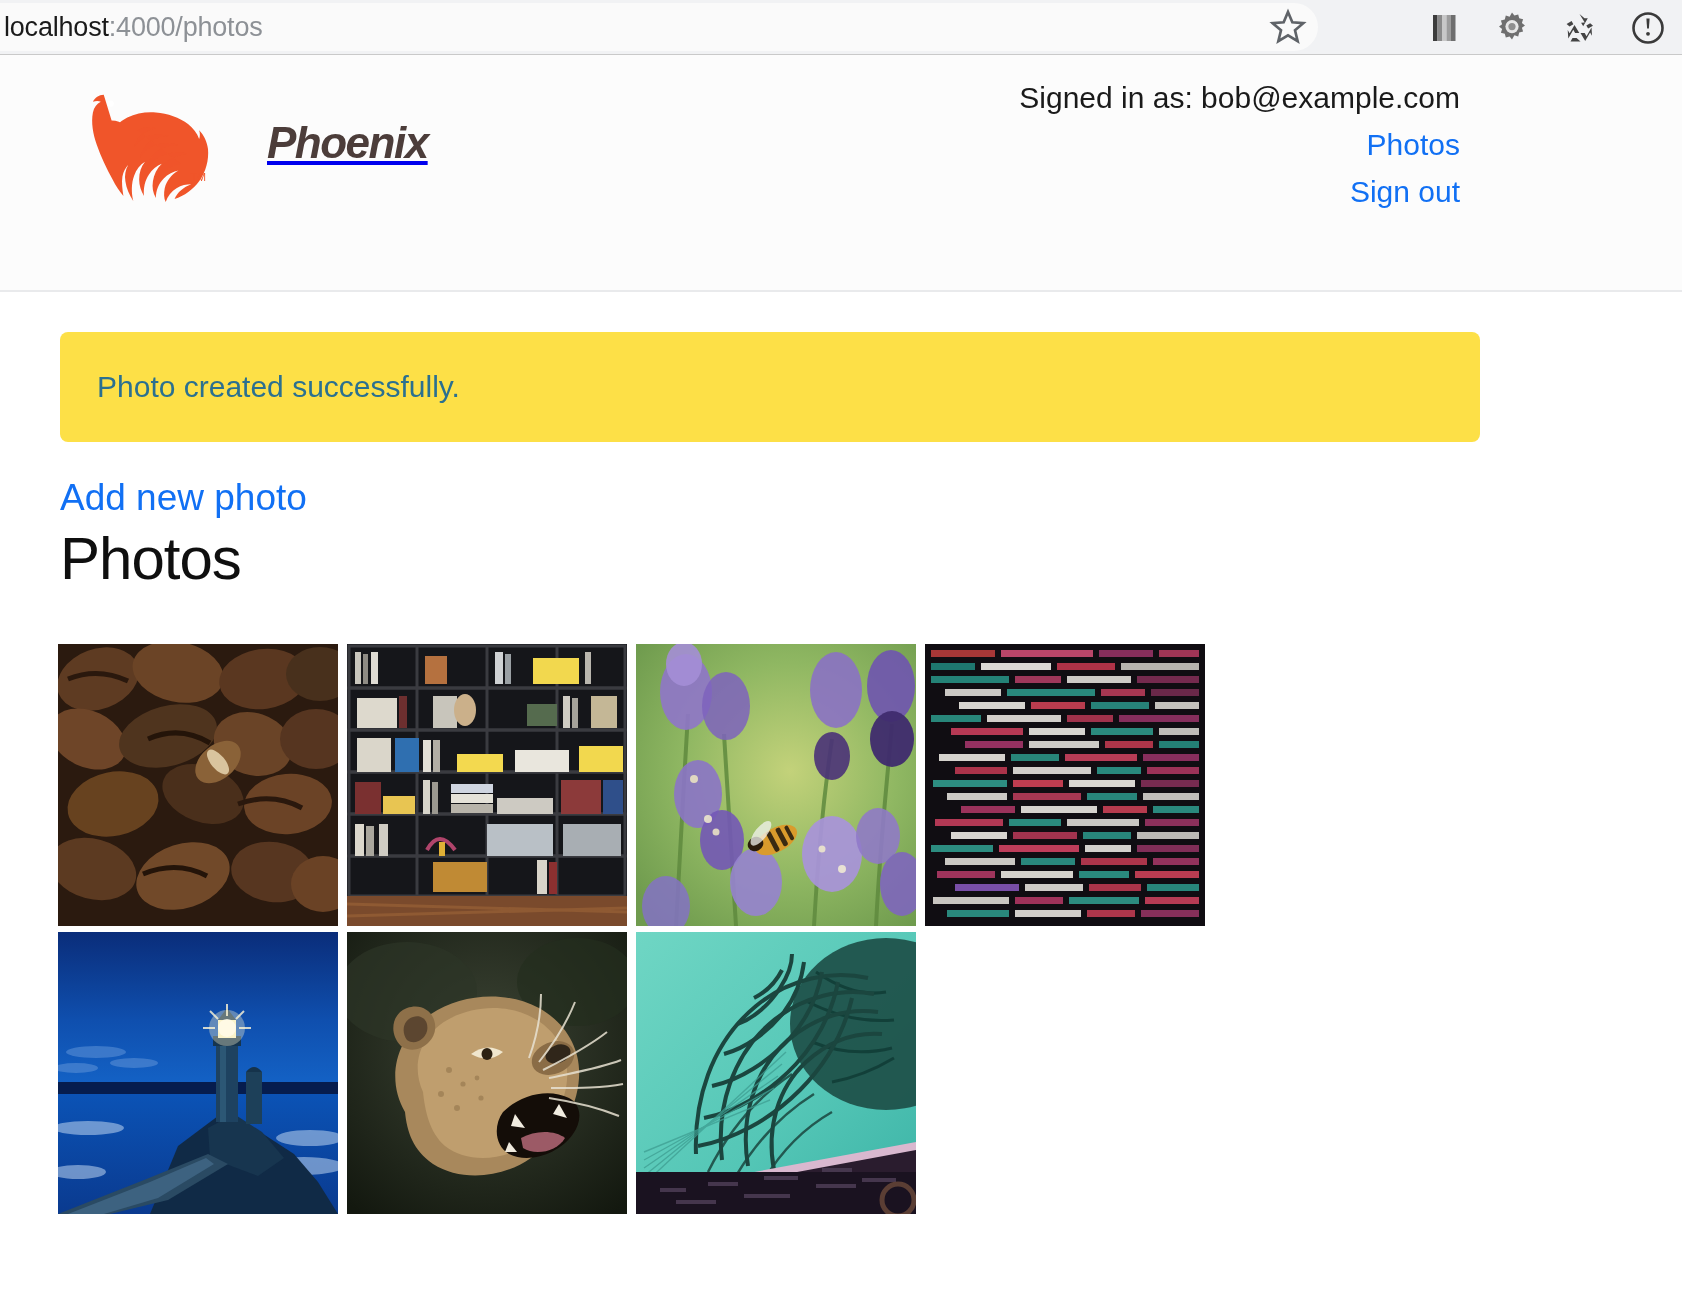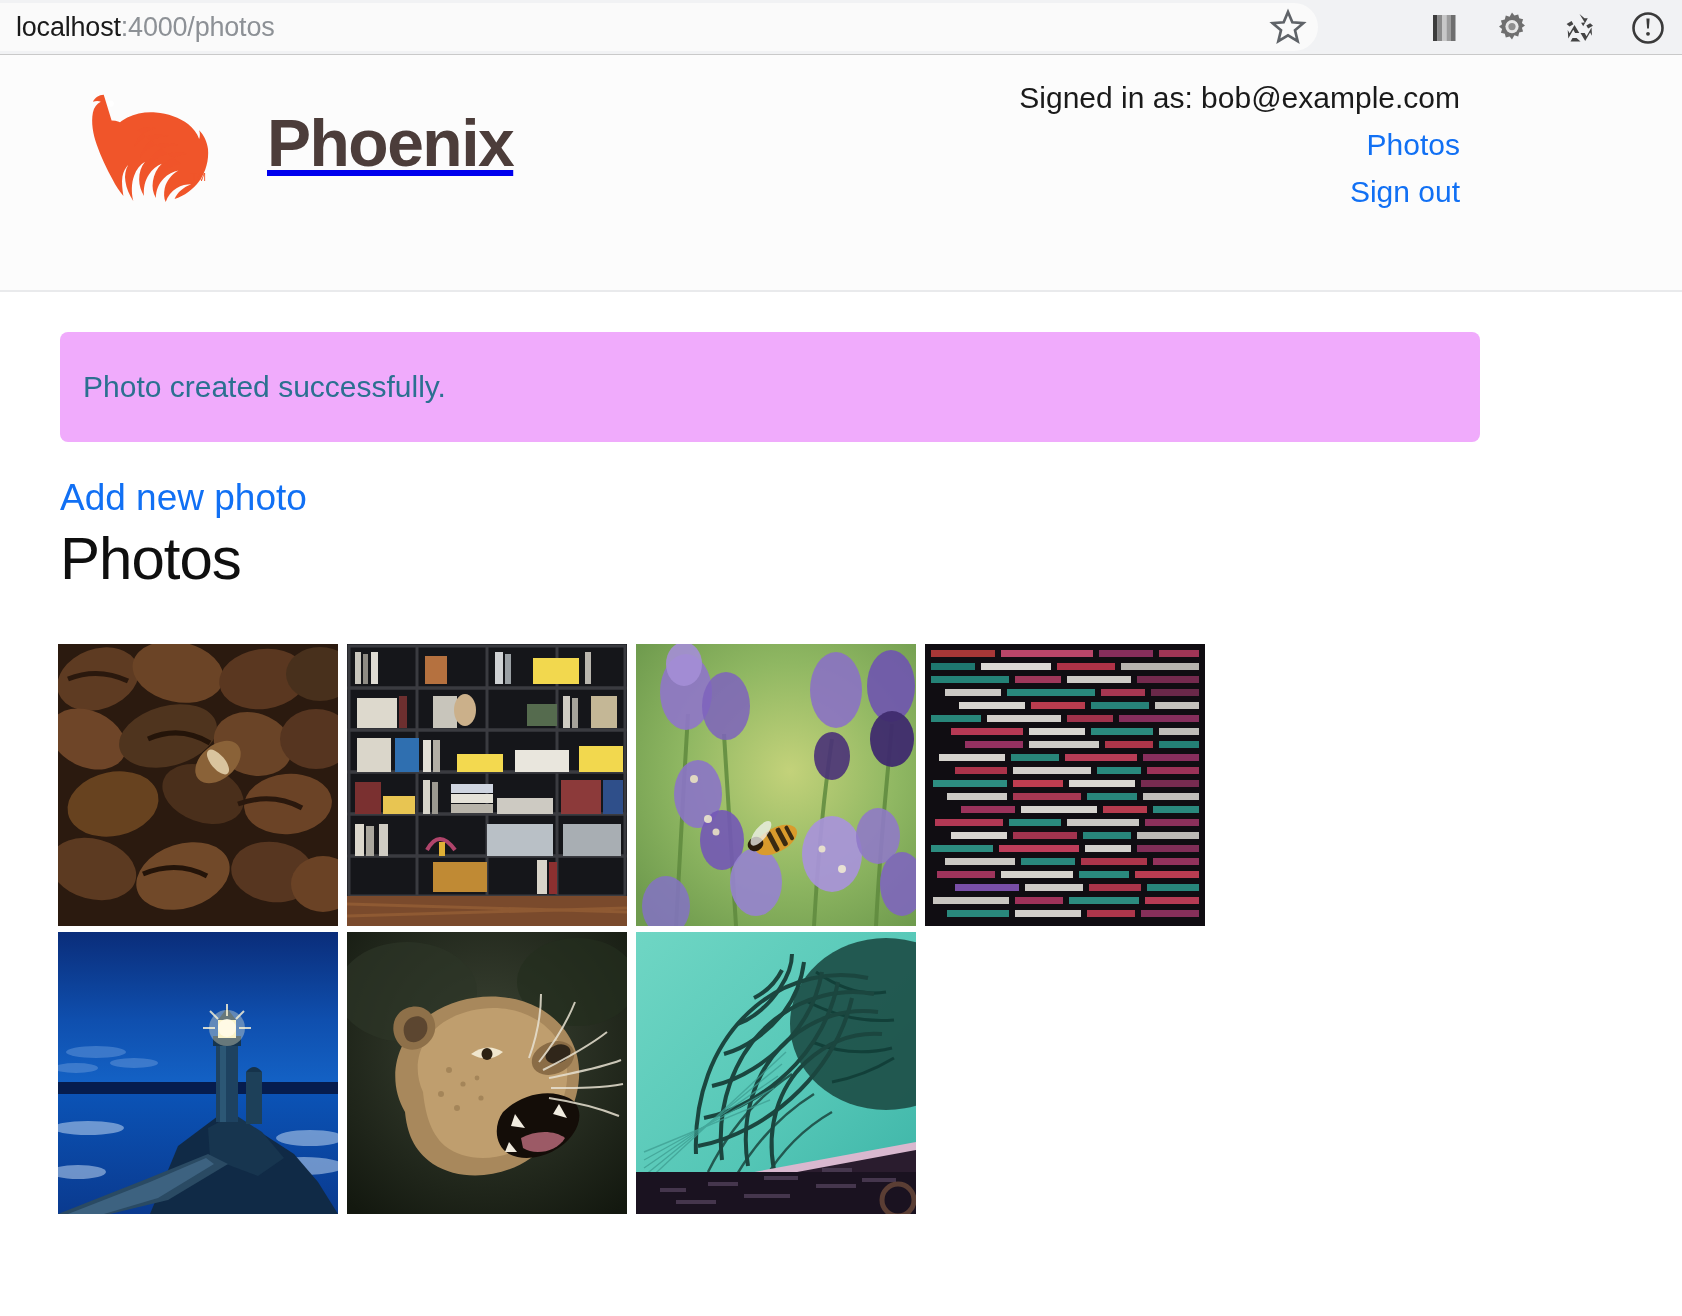--- a/index.html
+++ b/index.html
@@ -21,21 +21,21 @@
     position: relative;
   }
   .url-field {
     position: absolute;
     left: 0; top: 3px;
     width: 1318px; height: 48px;
     background: #fafafa;
     border-radius: 0 26px 26px 0;
     display: flex;
     align-items: center;
-    padding-left: 16px;
+    padding-left: 4px;
   }
   .url-text {
     font-size: 27px;
     letter-spacing: -0.2px;
     white-space: nowrap;
   }
   .url-host { color: #1a1a1a; }
   .url-path { color: #8d9196; }
 
   .chrome-icons {
@@ -64,25 +64,26 @@
   .logo-wrap {
     position: absolute;
     left: 74px; top: 28px;
     display: flex;
     align-items: center;
     gap: 31px;
   }
   .logo-mark { width: 148px; height: 120px; }
   .logo-text {
     margin-left: 14px;
-    font-size: 66px;
+    font-size: 44px;
     line-height: 1;
     white-space: nowrap;
     display: flex;
     align-items: flex-start;
+    font-style: italic;
   }
   .logo-phoenix {
     font-weight: bold;
     color: #4c3d3a;
     letter-spacing: -1.5px;
   }
   .logo-framework {
     font-weight: normal;
     color: #6c6361;
     letter-spacing: -1px;
@@ -112,25 +113,25 @@
   
   .content {
     position: relative;
     width: 1682px;
   }
   .flash {
     position: absolute;
     left: 60px; top: 40px;
     width: 1420px;
     height: 110px;
-    background: #f0abfc;
+    background: #fde047;
     border-radius: 8px;
     display: flex;
     align-items: center;
-    padding-left: 23px;
+    padding-left: 37px;
   }
   .flash-text {
     font-size: 30px;
     color: #2b7090;
   }
 
   .add-link {
     position: absolute;
     left: 60px; top: 185px;
     font-size: 37px;

